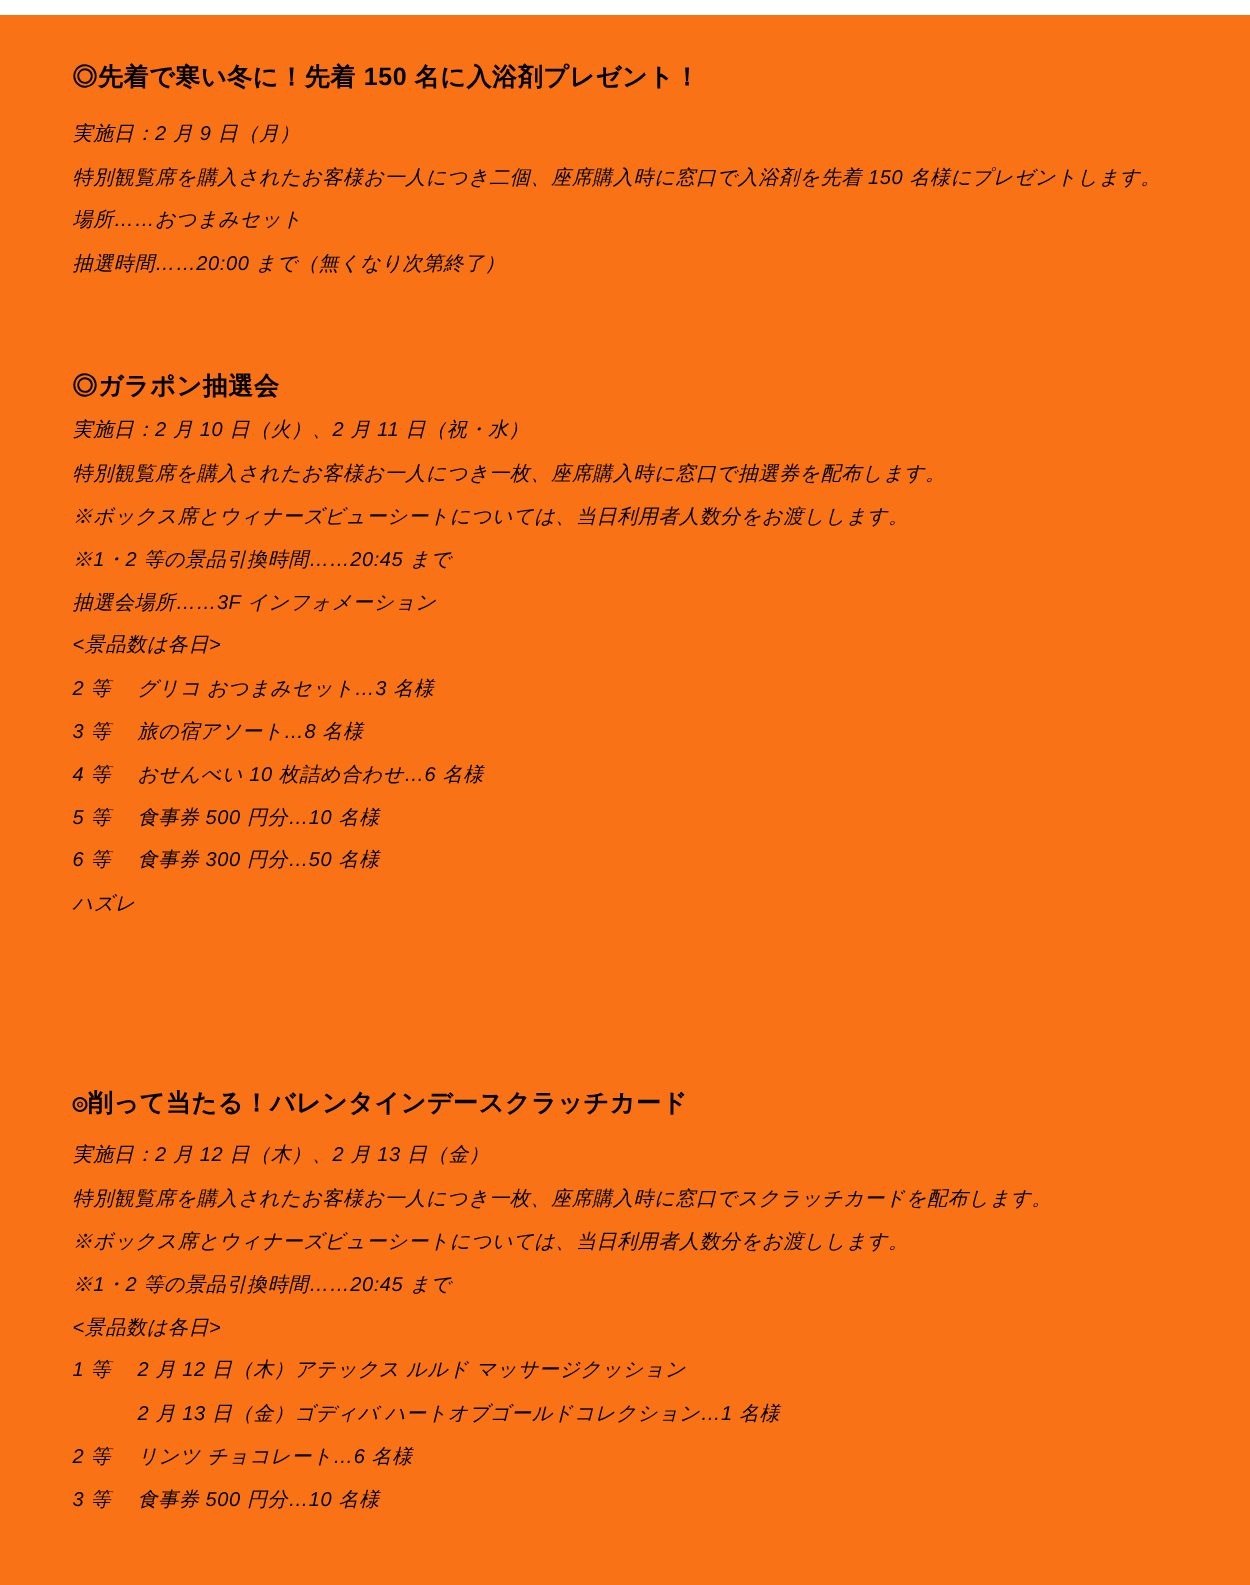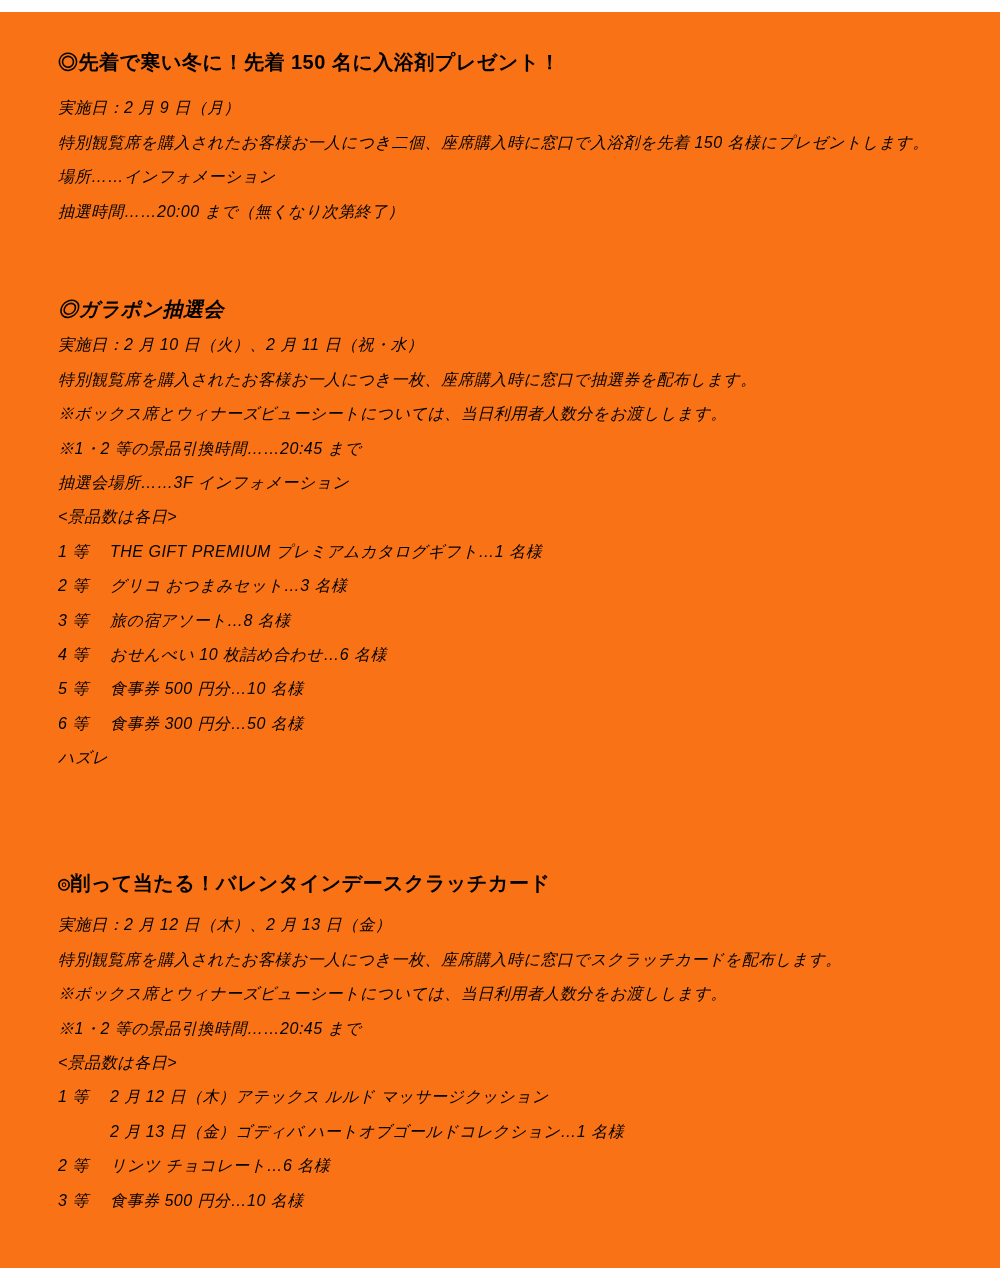--- a/index.html
+++ b/index.html
@@ -28,21 +28,21 @@
   .title {
     margin: 0;
     font-size: 20px;
     font-weight: 700;
     line-height: 34.4px;
     letter-spacing: 0.5px;
     white-space: pre;
     color: #000000;
   }
   .sec-1 .title { margin-bottom: 12px; }
-  .sec-2 .title { margin-bottom: 2px; font-style: italic; }
+  .sec-2 .title { margin-bottom: 2px; }
   .sec-3 .title { margin-bottom: 6px; font-family: Liberation Mono, monospace; }
   .line {
     margin: 0;
     font-size: 16px;
     font-weight: 400;
     line-height: 34.4px;
     letter-spacing: 0.5px;
     white-space: pre;
     tab-size: 52px;
     -moz-tab-size: 52px;
@@ -52,33 +52,32 @@
 </style>
 </head>
 <body>
 
 <div class="page">
 
   <section class="sec sec-1">
     <h2 class="title">◎先着で寒い冬に！先着 150 名に入浴剤プレゼント！</h2>
     <p class="line">実施日：2 月 9 日（月）</p>
     <p class="line">特別観覧席を購入されたお客様お一人につき二個、座席購入時に窓口で入浴剤を先着 150 名様にプレゼントします。</p>
-    <p class="line">場所……インフォメーション</p>
+    <p class="line">場所……おつまみセット</p>
     <p class="line">抽選時間……20:00 まで（無くなり次第終了）</p>
   </section>
 
   <section class="sec sec-2">
     <h2 class="title">◎ガラポン抽選会</h2>
     <p class="line">実施日：2 月 10 日（火）、2 月 11 日（祝・水）</p>
     <p class="line">特別観覧席を購入されたお客様お一人につき一枚、座席購入時に窓口で抽選券を配布します。</p>
     <p class="line">※ボックス席とウィナーズビューシートについては、当日利用者人数分をお渡しします。</p>
     <p class="line">※1・2 等の景品引換時間……20:45 まで</p>
     <p class="line">抽選会場所……3F インフォメーション</p>
     <p class="line">&lt;景品数は各日&gt;</p>
-    <p class="line">1 等	THE GIFT PREMIUM プレミアムカタログギフト…1 名様</p>
     <p class="line">2 等	グリコ おつまみセット…3 名様</p>
     <p class="line">3 等	旅の宿アソート…8 名様</p>
     <p class="line">4 等	おせんべい 10 枚詰め合わせ…6 名様</p>
     <p class="line">5 等	食事券 500 円分…10 名様</p>
     <p class="line">6 等	食事券 300 円分…50 名様</p>
     <p class="line">ハズレ</p>
   </section>
 
   <section class="sec sec-3">
     <h2 class="title">◎削って当たる！バレンタインデースクラッチカード</h2>

